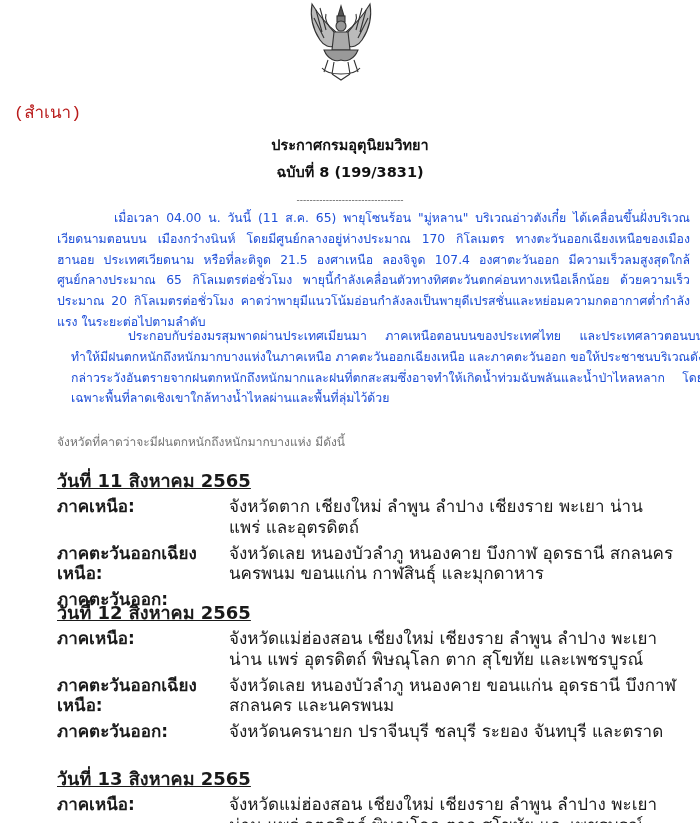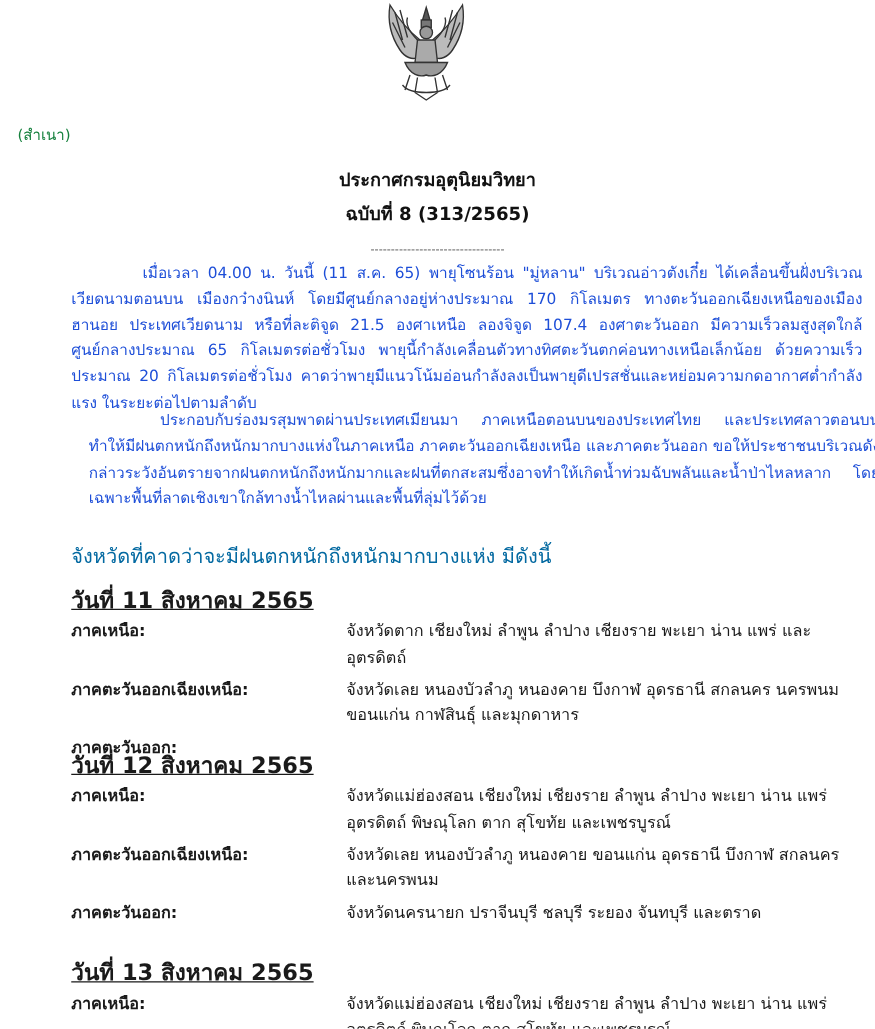--- a/index.html
+++ b/index.html
@@ -5,50 +5,50 @@
     html, body { margin: 0; padding: 0; background: #ffffff; }
     body {
       width: 700px; height: 823px; overflow: hidden; position: relative;
       font-family: "DejaVu Sans", "Liberation Sans", sans-serif;
       color: #1a1a1a;
     }
     .emblem {
       position: absolute; left: 298px; top: 2px; width: 86px; height: 80px;
     }
     .copy-label {
-      position: absolute; left: 14px; top: 98px; font-size: 12px; color: #15803d;
+      position: absolute; left: 14px; top: 98px; font-size: 17px; color: #b91c1c; font-family: Liberation Mono, monospace;
     }
     .titles {
       position: absolute; left: 0; top: 132px; width: 700px; text-align: center;
       font-weight: bold; font-size: 14.5px; color: #111;
     }
     .titles div { height: 27px; line-height: 27px; }
     .separator {
       position: absolute; left: 0; top: 195px; width: 700px; text-align: center;
       font-size: 9px; color: #555; letter-spacing: 0px;
     }
     .para {
       position: absolute; left: 57px; width: 633px;
       font-size: 12.3px; line-height: 20.8px; color: #1d4ed8;
       text-align: justify; text-indent: 57px;
     }
     .para1 { top: 208px; }
     .para2 { top: 312px; }
     .intro {
-      position: absolute; left: 57px; top: 432px; font-size: 16px; color: #0369a1;
+      position: absolute; left: 57px; top: 432px; font-size: 12px; color: #737373;
     }
     .day {
       position: absolute; left: 57px; width: 640px;
     }
     .day-title {
       font-weight: bold; font-size: 18px; text-decoration: underline;
       height: 22px; line-height: 22px; margin-bottom: 4px;
     }
     .region-row {
-      display: flex; font-size: 13px; line-height: 20.8px; margin-bottom: 5px; gap: 48px;
+      display: flex; font-size: 17px; line-height: 20.8px; margin-bottom: 5px;
     }
     .region-name { width: 172px; flex: 0 0 172px; font-weight: bold; }
     .region-provinces { flex: 1; padding-right: 20px; }
     .day1 { top: 470px; }
     .day2 { top: 602px; }
     .day3 { top: 768px; }
   </style>
 </head>
 <body>
 
@@ -77,21 +77,21 @@
       <path d="M24 66 C 30 74, 56 74, 62 66"></path>
       <path d="M34 72 L43 78 L52 72"></path>
     </g>
   </svg>
 </div>
 
 <div class="copy-label">(สำเนา)</div>
 
 <div class="titles">
   <div>ประกาศกรมอุตุนิยมวิทยา</div>
-  <div>ฉบับที่ 8 (313/2565)</div>
+  <div>ฉบับที่ 8 (199/3831)</div>
 </div>
 
 <div class="separator">---------------------------------</div>
 
 <p class="para para1" style="margin:0;">เมื่อเวลา 04.00 น. วันนี้ (11 ส.ค. 65) พายุโซนร้อน "มู่หลาน" บริเวณอ่าวตังเกี๋ย ได้เคลื่อนขึ้นฝั่งบริเวณเวียดนามตอนบน เมืองกว๋างนินห์ โดยมีศูนย์กลางอยู่ห่างประมาณ 170 กิโลเมตร ทางตะวันออกเฉียงเหนือของเมืองฮานอย ประเทศเวียดนาม หรือที่ละติจูด 21.5 องศาเหนือ ลองจิจูด 107.4 องศาตะวันออก มีความเร็วลมสูงสุดใกล้ศูนย์กลางประมาณ 65 กิโลเมตรต่อชั่วโมง พายุนี้กำลังเคลื่อนตัวทางทิศตะวันตกค่อนทางเหนือเล็กน้อย ด้วยความเร็วประมาณ 20 กิโลเมตรต่อชั่วโมง คาดว่าพายุมีแนวโน้มอ่อนกำลังลงเป็นพายุดีเปรสชั่นและหย่อมความกดอากาศต่ำกำลังแรง ในระยะต่อไปตามลำดับ</p>
 <p class="para para2" style="margin:14px;">ประกอบกับร่องมรสุมพาดผ่านประเทศเมียนมา ภาคเหนือตอนบนของประเทศไทย และประเทศลาวตอนบน ทำให้มีฝนตกหนักถึงหนักมากบางแห่งในภาคเหนือ ภาคตะวันออกเฉียงเหนือ และภาคตะวันออก ขอให้ประชาชนบริเวณดังกล่าวระวังอันตรายจากฝนตกหนักถึงหนักมากและฝนที่ตกสะสมซึ่งอาจทำให้เกิดน้ำท่วมฉับพลันและน้ำป่าไหลหลาก โดยเฉพาะพื้นที่ลาดเชิงเขาใกล้ทางน้ำไหลผ่านและพื้นที่ลุ่มไว้ด้วย</p>
 
 <div class="intro">จังหวัดที่คาดว่าจะมีฝนตกหนักถึงหนักมากบางแห่ง มีดังนี้</div>
 
 <div class="day day1">

